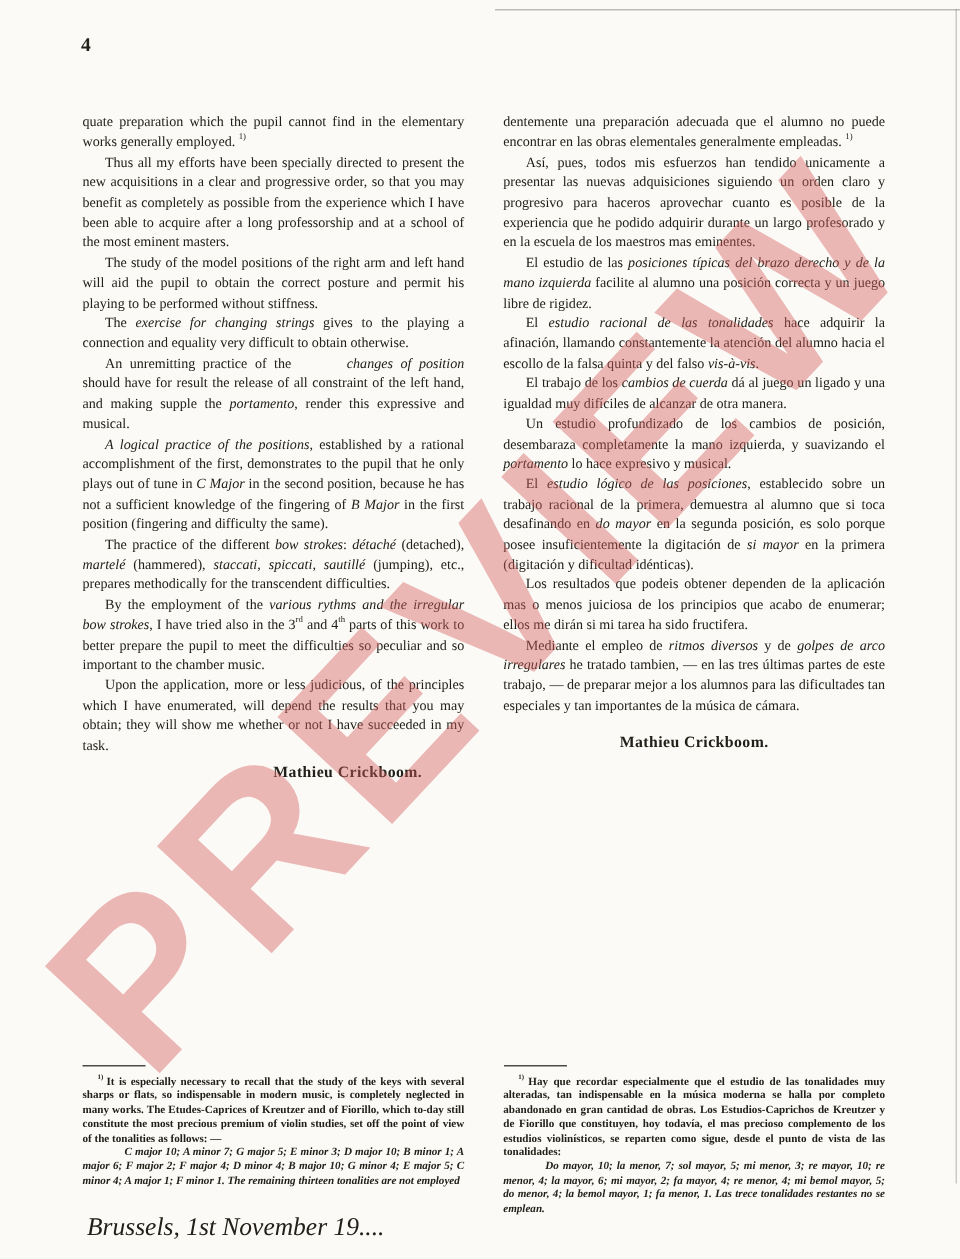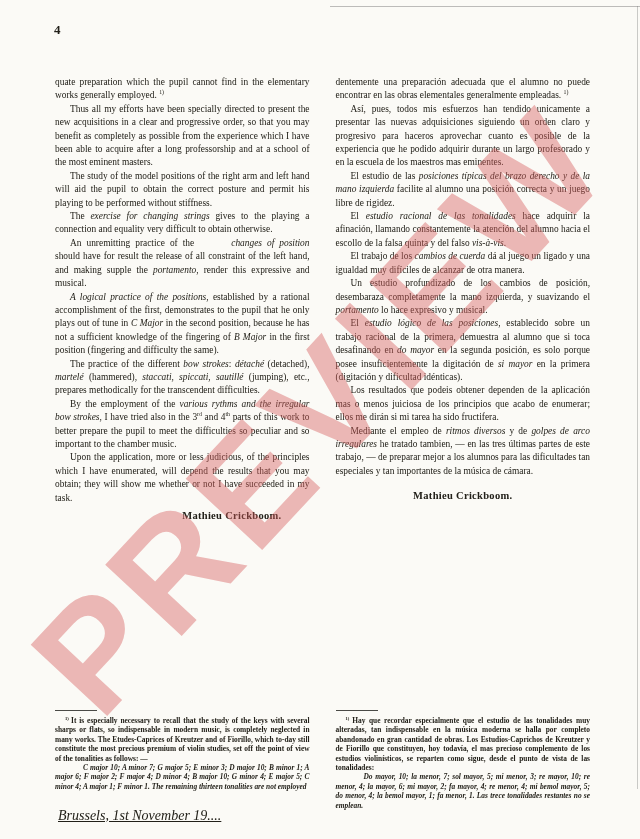--- a/index.html
+++ b/index.html
@@ -40,21 +40,21 @@
   }
   .fn-col{flex:1;min-width:0;}
   .fn-rule{width:42px;border-top:1px solid #4a4a46;margin-bottom:5px;}
   .fn-col p{
     margin:0;font-size:7.4px;line-height:9.4px;font-weight:bold;
     text-align:justify;text-indent:10px;
   }
   .fn-list p{text-indent:28px;}
   .footer-date{
     position:absolute;left:58px;top:808px;
-    font-style:italic;font-size:14px;text-decoration:underline;
+    font-style:italic;font-size:17px;
   }
   .watermark{
     position:absolute;left:50%;top:49%;
     transform:translate(-50%,-50%) rotate(-47deg);
     font-family:"Liberation Sans","DejaVu Sans",sans-serif;
     font-weight:bold;font-size:152px;letter-spacing:8px;
     opacity:.42;white-space:nowrap;pointer-events:none;z-index:10;
   }
 </style>
 </head>

